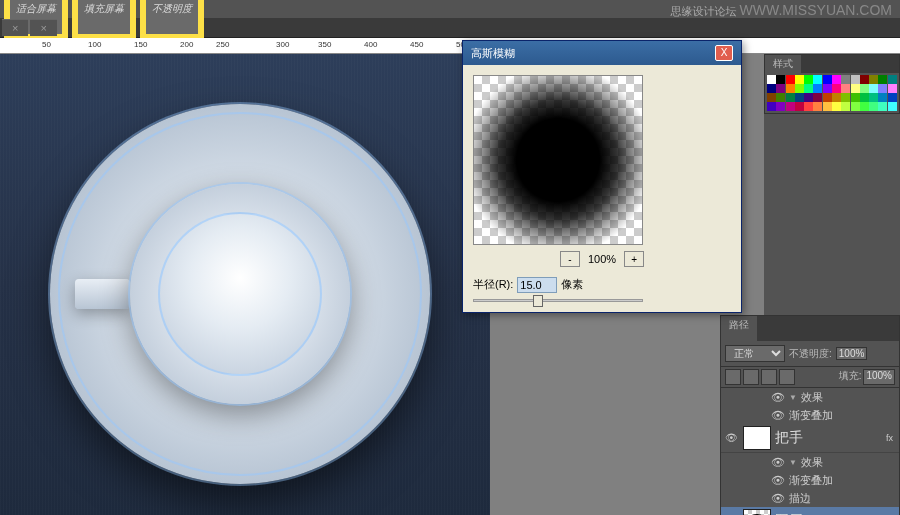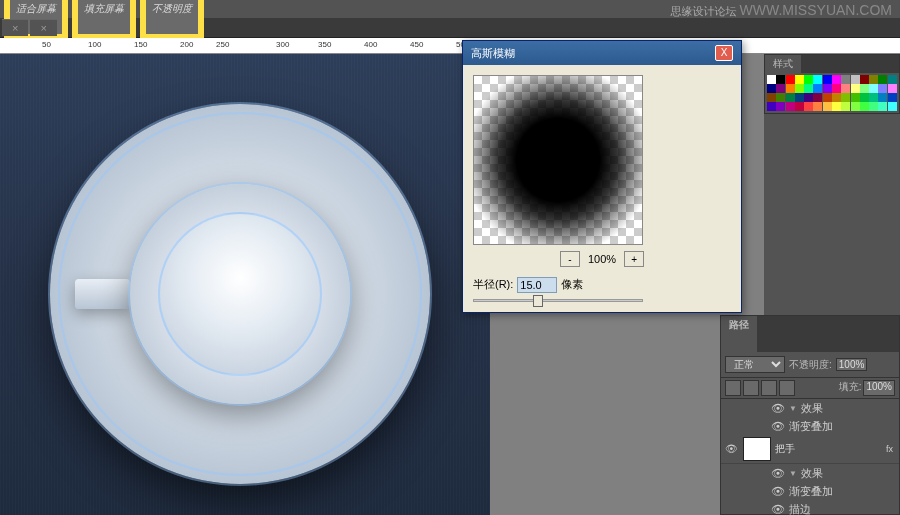--- a/index.html
+++ b/index.html
@@ -60,35 +60,35 @@
 .radius-row { margin-top: 10px; display: flex; align-items: flex-start; gap: 4px; font-size: 11px; }
 .radius-input { width: 40px; border: 1px solid #7f9db9; padding: 1px 2px; background: #cde; }
 .slider-track { margin-top: 6px; height: 3px; background: #ccc; border: 1px solid #999; position: relative; width: 170px; }
 .slider-thumb { position: absolute; left: 35%; top: -5px; width: 10px; height: 12px; background: #ece9d8; border: 1px solid #666; }
 .dialog-right { width: 64px; display: flex; flex-direction: column; gap: 4px; }
 .dlg-btn { background: #ece9d8; border: 1px solid #888; padding: 2px 4px; text-align: center; font-size: 11px; border-radius: 2px; }
 .preview-check { display: flex; align-items: center; gap: 3px; margin-top: 4px; font-size: 11px; }
 
 
 .layers-panel { position: absolute; right: 0; bottom: 0; width: 180px; height: 200px; background: #535353; border: 1px solid #333; z-index: 40; }
-.layers-header { display: flex; background: #3a3a3a; height: 36px; font-weight: bold; }
+.layers-header { display: flex; background: #3a3a3a; height: 25px; }
 .layers-controls { padding: 4px; display: flex; align-items: center; gap: 4px; border-bottom: 1px solid #333; }
 .blend-select { background: #6a6a6a; color: #ddd; border: 1px solid #333; font-size: 10px; padding: 1px 4px; width: 60px; }
 .opacity-label { color: #bbb; font-size: 10px; }
 .opacity-val { background: #6a6a6a; color: #ddd; border: 1px solid #333; padding: 0 2px; font-size: 10px; }
 .layers-icons { padding: 2px 4px; display: flex; gap: 2px; border-bottom: 1px solid #333; }
 .layer-icon-btn { width: 16px; height: 16px; background: #6a6a6a; border: 1px solid #333; }
 .layers-list { overflow-y: auto; height: 130px; }
 .layer-row { display: flex; align-items: center; padding: 2px 4px; border-bottom: 1px solid #444; gap: 4px; }
 .layer-row.selected { background: #5a7aa5; }
 .eye-icon { width: 14px; height: 12px; color: #ccc; font-size: 10px; }
 .layer-thumb { width: 28px; height: 24px; background: #fff; border: 1px solid #222; }
 .layer-thumb.checker { background: repeating-conic-gradient(#ccc 0% 25%, #fff 0% 50%) 0 0/8px 8px; position: relative; }
 .layer-thumb.checker::after { content:''; position:absolute; inset:4px; background:#000; border-radius:50%; }
-.layer-name { color: #ddd; font-size: 10px; }
+.layer-name { color: #ddd; font-size: 14px; }
 .effect-row { padding-left: 50px; color: #ccc; font-size: 10px; display: flex; align-items: center; gap: 4px; height: 18px; }
 .fx-badge { position: absolute; right: 6px; color: #ccc; font-size: 9px; }
 .arrow { color: #aaa; font-size: 8px; }
 </style>
 </head>
 <body>
 
 <div class="watermark">
   <span>思缘设计论坛</span>
   <span class="watermark-url">WWW.MISSYUAN.COM</span>

